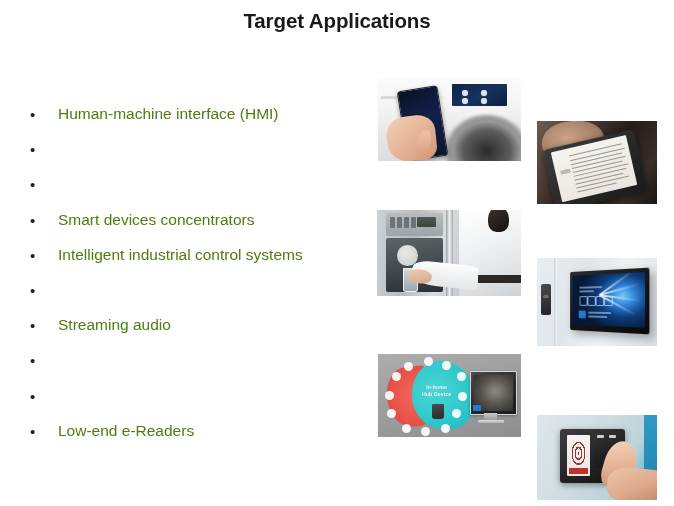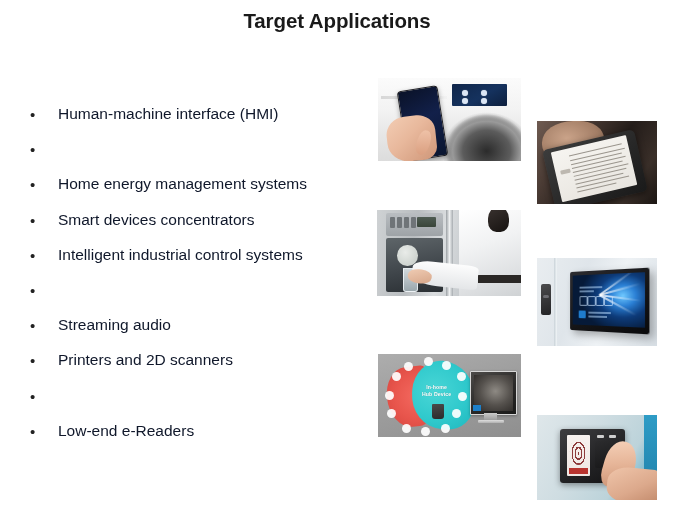--- a/index.html
+++ b/index.html
@@ -53,21 +53,21 @@
     flex: 0 0 28px;
     font-size: 15px;
     line-height: 20px;
     color: #222;
     padding-top: 1px;
     text-align: left;
   }
   .bullet-text {
     font-size: 15.5px;
     line-height: 20px;
-    color: #0f172a;
+    color: #4d7c0f;
     white-space: nowrap;
   }
 
   
   .photo {
     position: absolute;
     overflow: hidden;
     background: #e9e9e9;
   }
 
@@ -401,21 +401,20 @@
       <span class="bullet-marker">•</span>
       <span class="bullet-text">Human-machine interface (HMI)</span>
     </div>
 
     <div class="bullet-row">
       <span class="bullet-marker">•</span>
     </div>
 
     <div class="bullet-row">
       <span class="bullet-marker">•</span>
-      <span class="bullet-text">Home energy management systems</span>
     </div>
 
     <div class="bullet-row">
       <span class="bullet-marker">•</span>
       <span class="bullet-text">Smart devices concentrators</span>
     </div>
 
     <div class="bullet-row">
       <span class="bullet-marker">•</span>
       <span class="bullet-text">Intelligent industrial control systems</span>
@@ -425,21 +424,20 @@
       <span class="bullet-marker">•</span>
     </div>
 
     <div class="bullet-row">
       <span class="bullet-marker">•</span>
       <span class="bullet-text">Streaming audio</span>
     </div>
 
     <div class="bullet-row">
       <span class="bullet-marker">•</span>
-      <span class="bullet-text">Printers and 2D scanners</span>
     </div>
 
     <div class="bullet-row">
       <span class="bullet-marker">•</span>
     </div>
 
     <div class="bullet-row">
       <span class="bullet-marker">•</span>
       <span class="bullet-text">Low-end e-Readers</span>
     </div>

